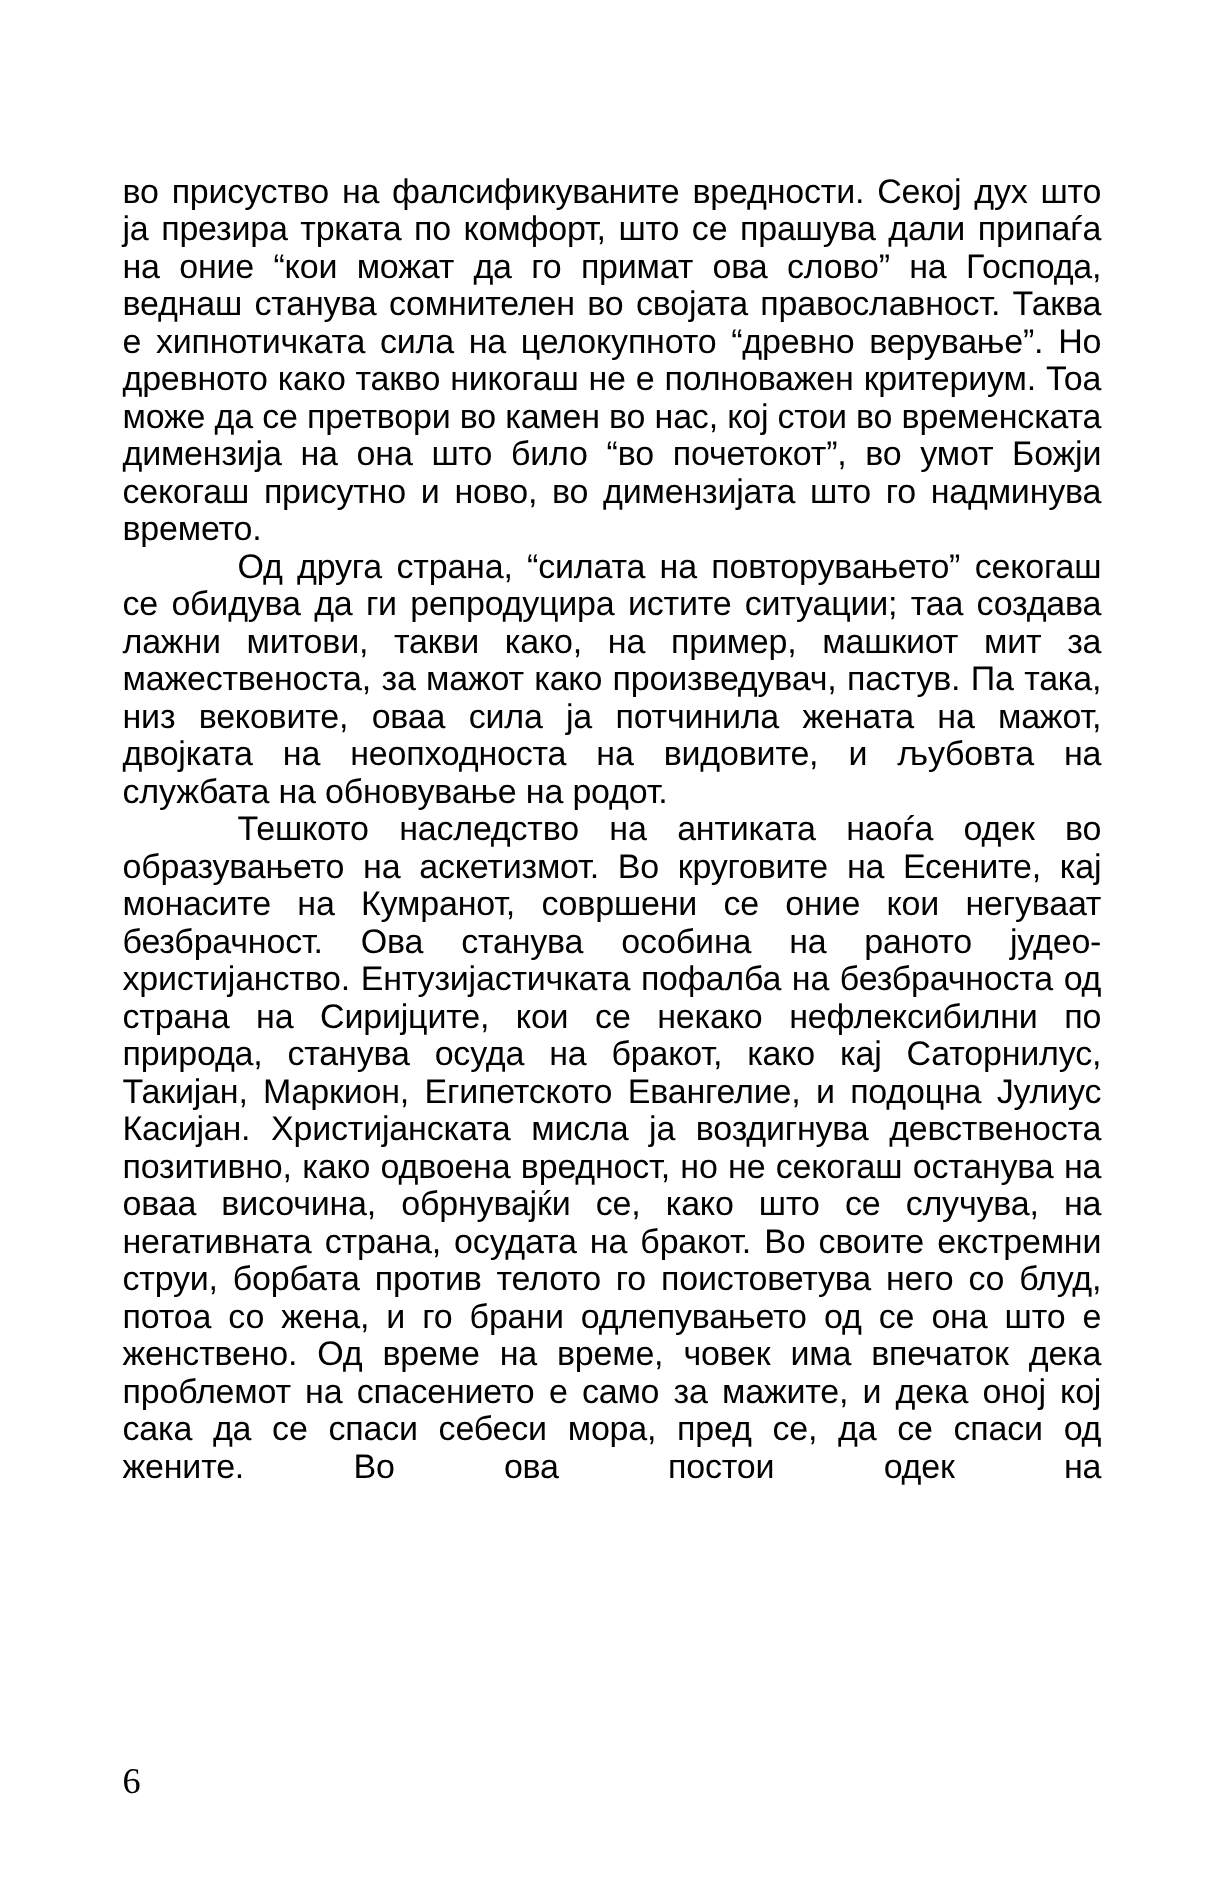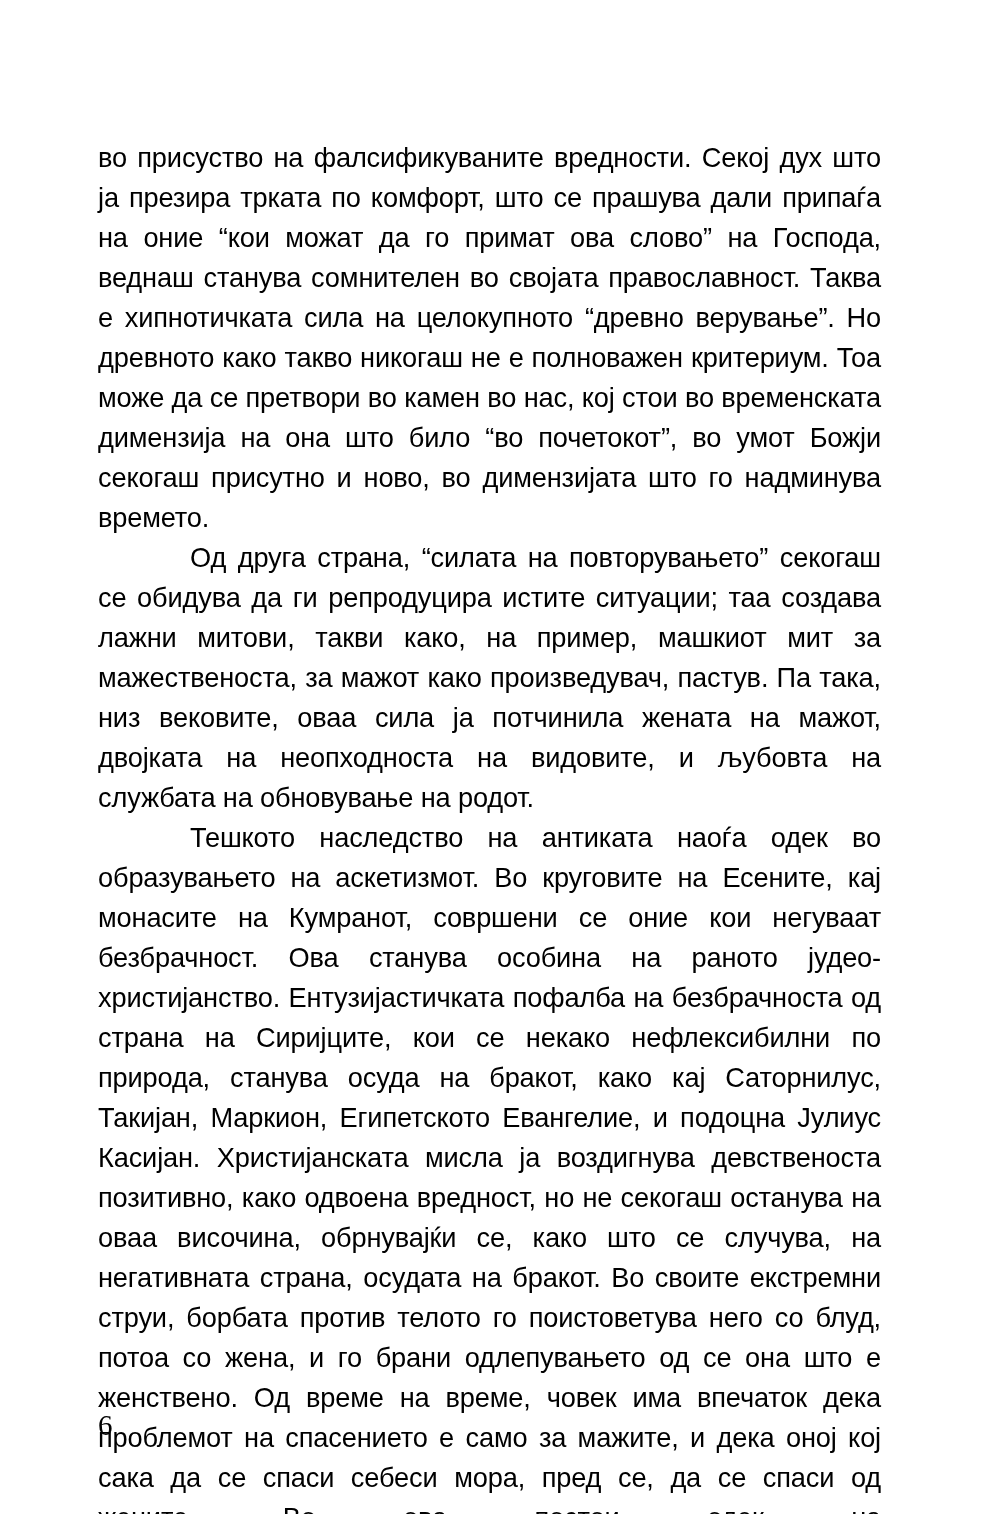--- a/index.html
+++ b/index.html
@@ -32,21 +32,21 @@
     top: 138px;
     width: 783px;
   }
 
   .para {
     margin: 0;
     padding: 0;
     text-align: justify;
     text-justify: inter-word;
     font-size: 27.2px;
-    line-height: 40px;
+    line-height: 30px;
     letter-spacing: -0.15px;
     word-spacing: 0px;
     font-weight: 400;
     hyphens: none;
   }
 
   .para.indented {
     text-indent: 92px;
   }
 

